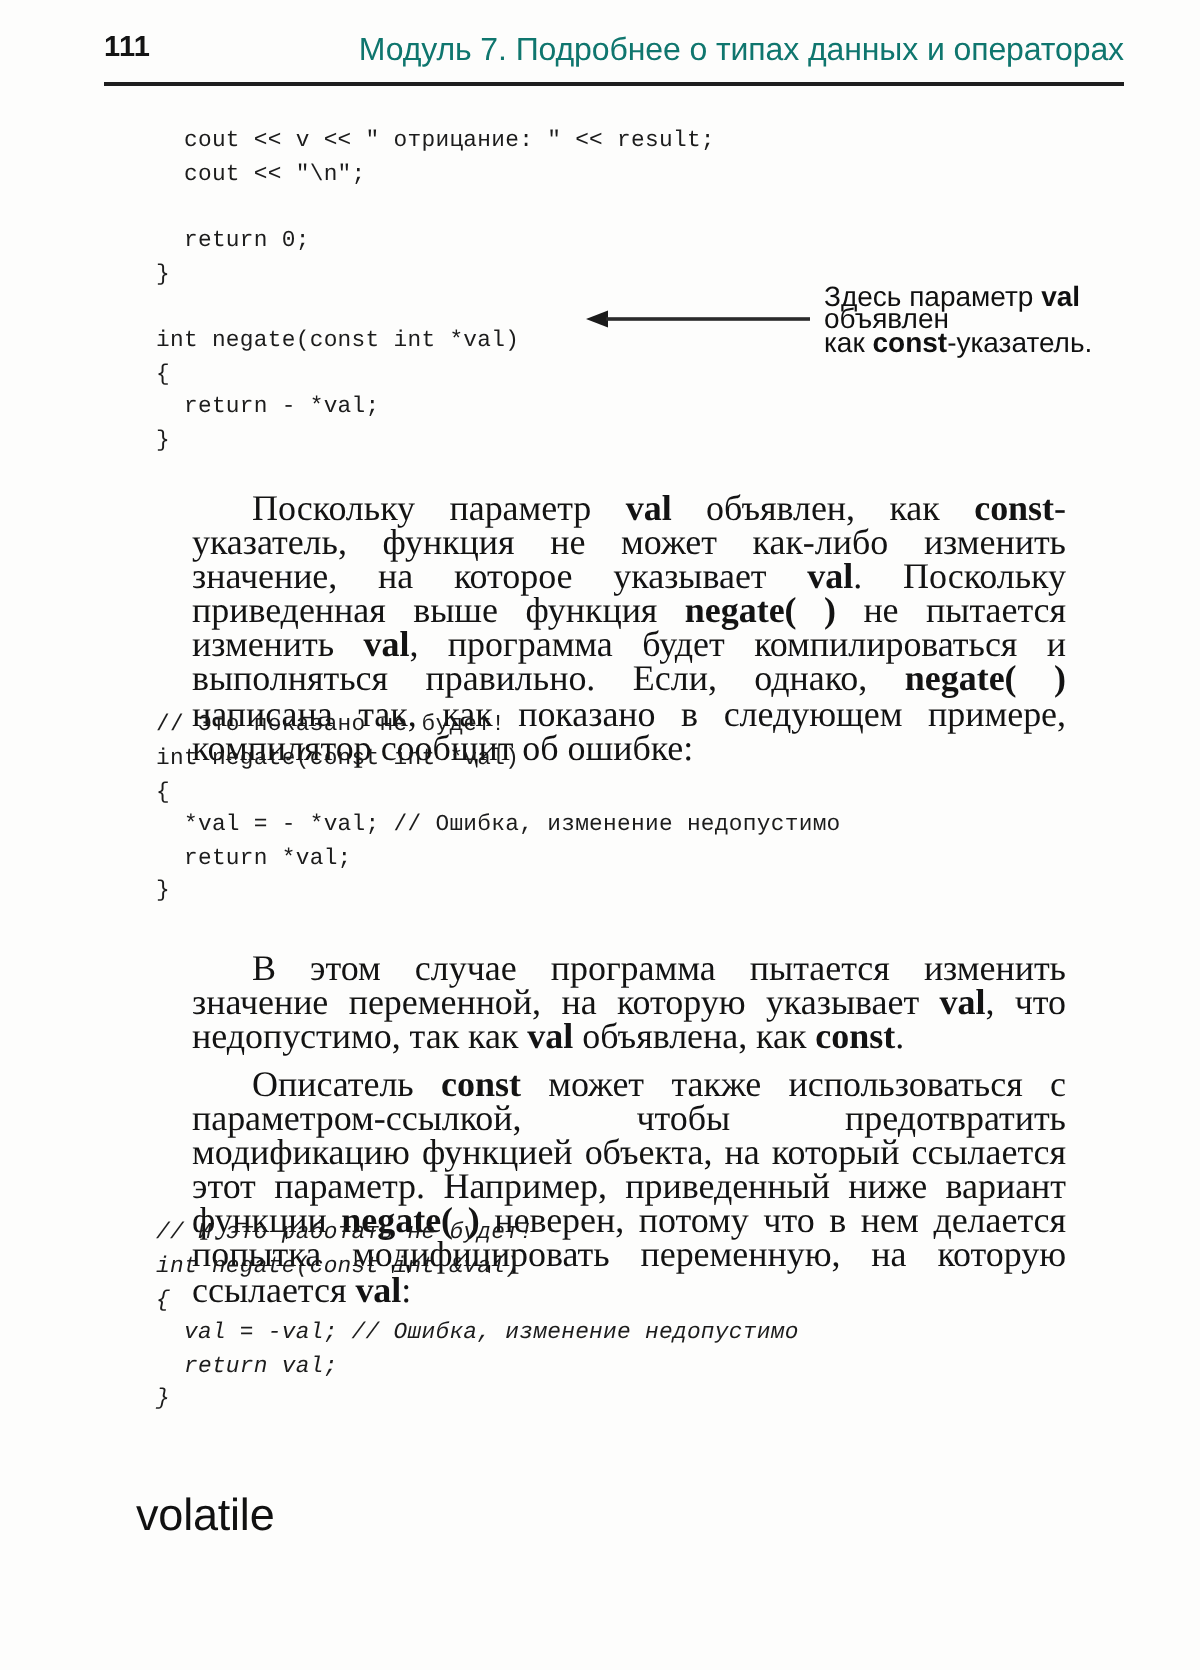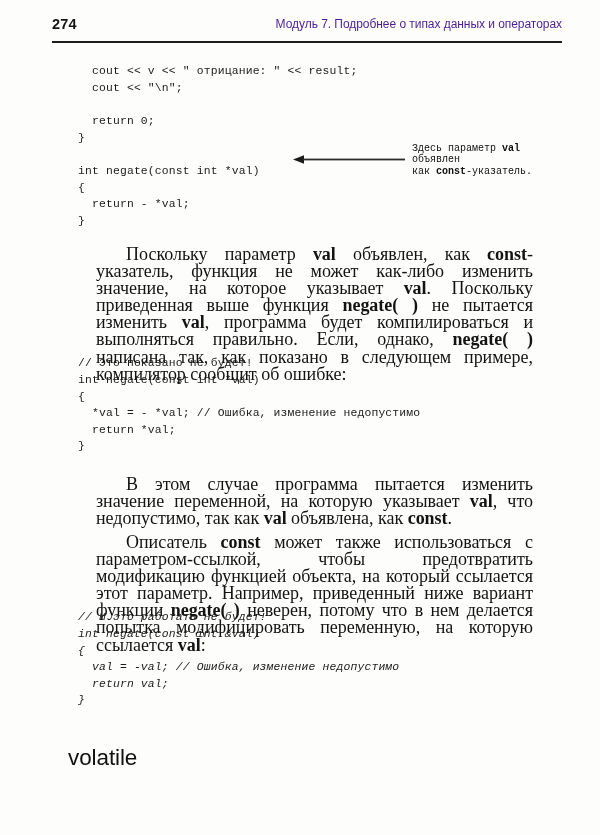--- a/index.html
+++ b/index.html
@@ -38,23 +38,23 @@
     font-size: 14.5px;
     font-weight: 700;
     letter-spacing: 0.2px;
     color: #141414;
   }
   .head-title {
     position: absolute;
     right: 0;
     top: 1px;
     font-family: "Liberation Sans", sans-serif;
-    font-size: 12px;
+    font-size: 16px;
     font-weight: 400;
-    color: #4c1d95;
+    color: #0f766e;
     white-space: nowrap;
     letter-spacing: -0.05px;
   }
   .head-rule {
     position: absolute;
     left: 52px;
     top: 41px;
     width: 510px;
     height: 2px;
     background: #1e1e1e;
@@ -74,22 +74,22 @@
   #code-block-1 { top: 52px; }
   #code-block-2 { top: 344px; }
   #code-block-3 { top: 598px; font-style: italic; }
 
   
   .callout {
     position: absolute;
     left: 412px;
     top: 143px;
     width: 150px;
-    font-family: Liberation Mono, monospace;
-    font-size: 10px;
+    font-family: Liberation Sans, sans-serif;
+    font-size: 14px;
     line-height: 11.4px;
     color: #101010;
   }
   .callout b { font-weight: 700; }
 
   .callout-arrow {
     position: absolute;
     left: 293px;
     top: 154px;
     width: 112px;
@@ -127,21 +127,21 @@
     color: #111111;
     letter-spacing: -0.1px;
   }
 </style>
 </head>
 <body>
 
 <div class="page">
 
   <div class="running-head">
-    <div class="folio">274</div>
+    <div class="folio">111</div>
     <div class="head-title">Модуль 7. Подробнее о типах данных и операторах</div>
   </div>
   <div class="head-rule"></div>
 
   <pre class="code" id="code-block-1">  cout &lt;&lt; v &lt;&lt; " отрицание: " &lt;&lt; result;
   cout &lt;&lt; "\n";
 
   return 0;
 }
 

